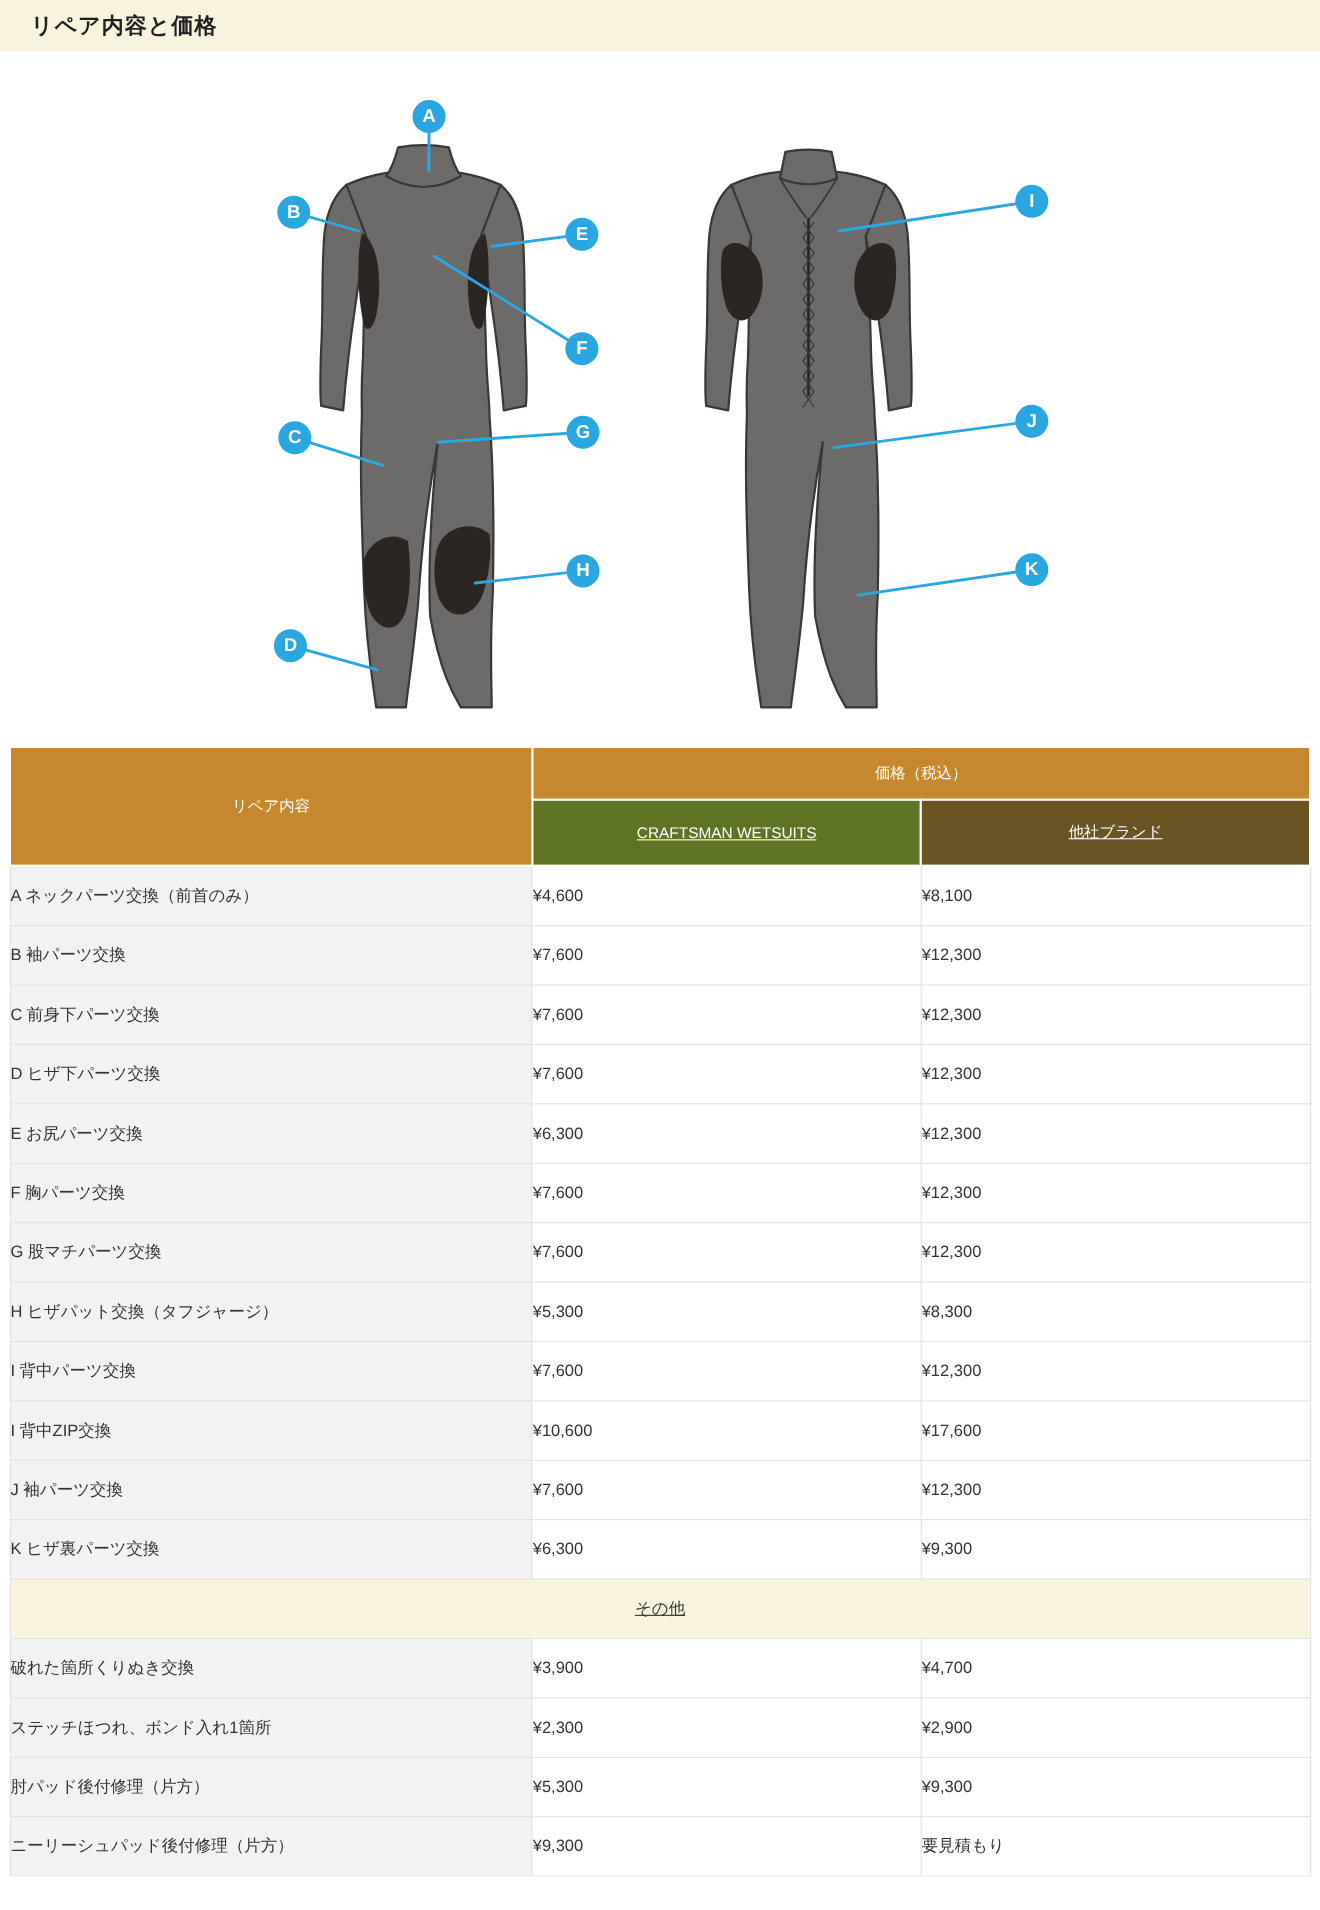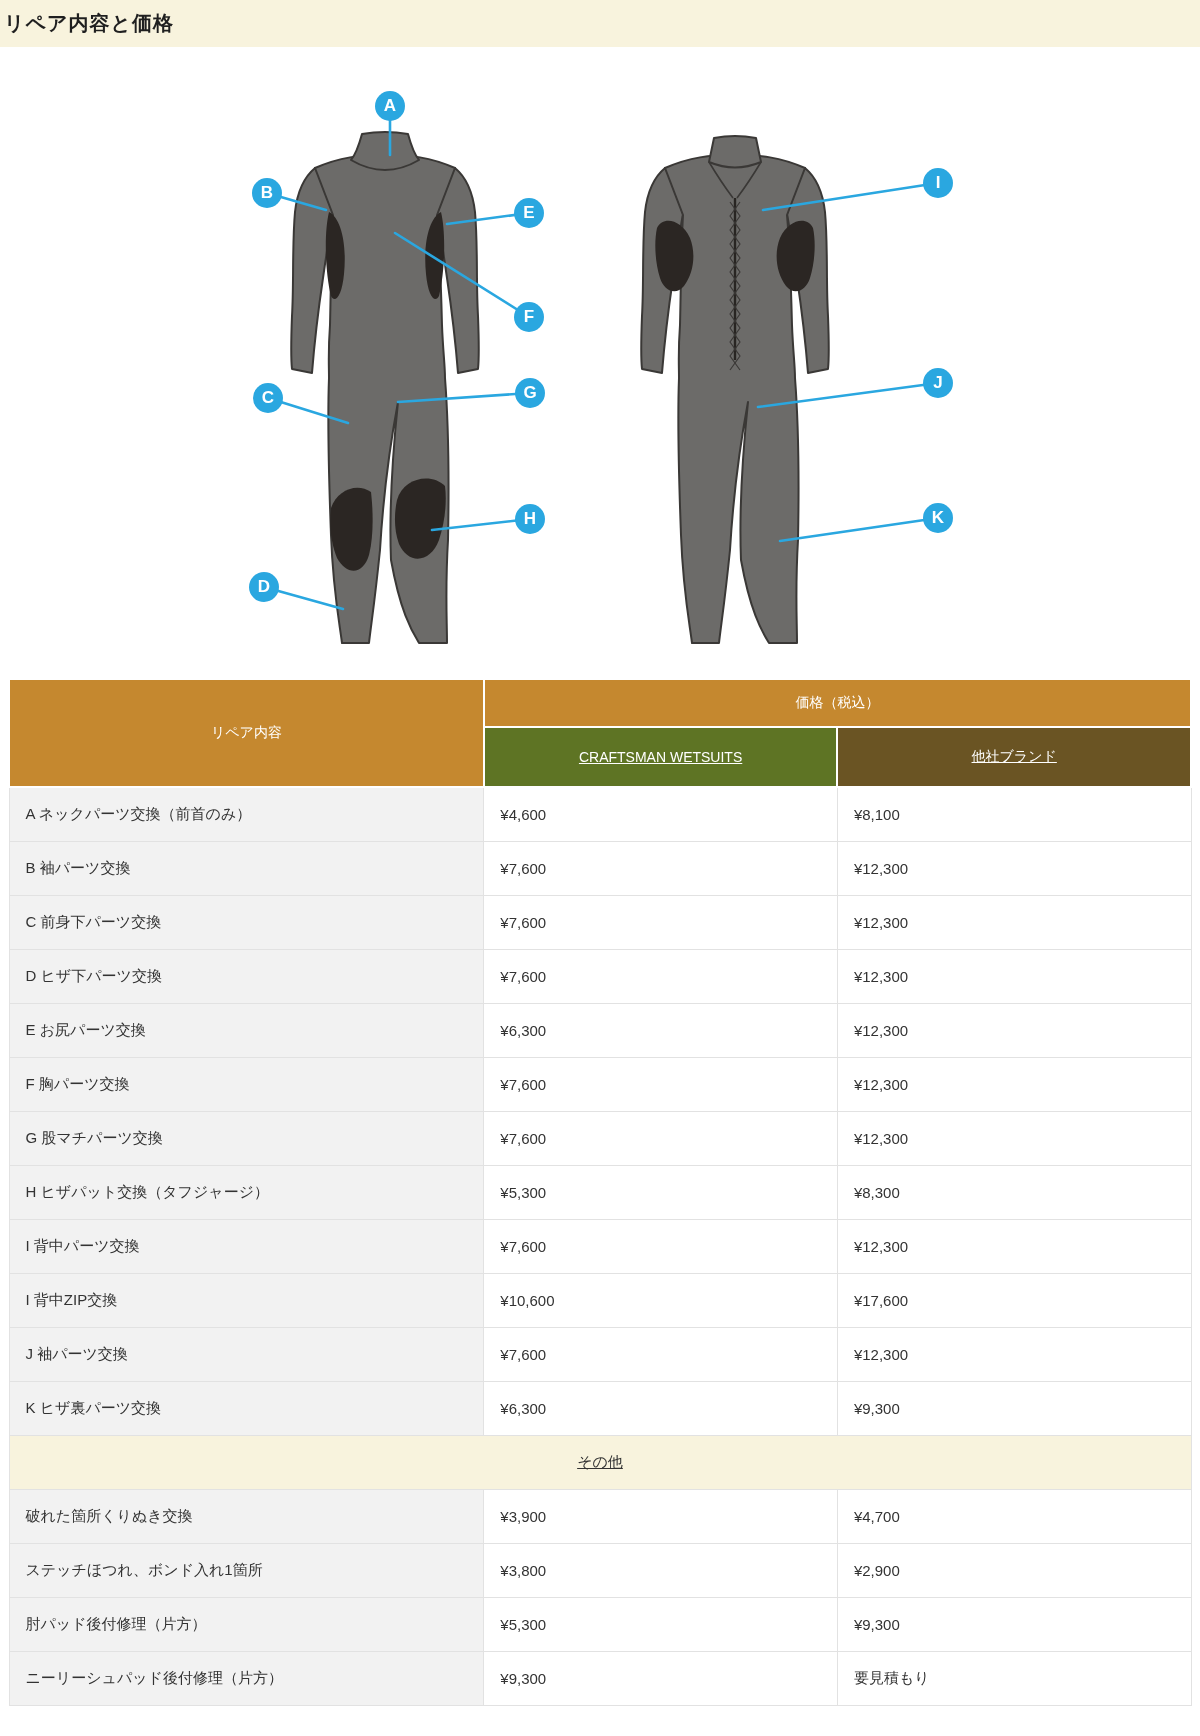--- a/index.html
+++ b/index.html
@@ -8,21 +8,21 @@
     font-family: "Liberation Sans", "DejaVu Sans", sans-serif;
     color: #333;
   }
 
   
   .title-bar {
     height: 47px;
     background: var(--cream, #f8f3dd);
     display: flex;
     align-items: center;
-    padding-left: 4px;
+    padding-left: 28px;
     box-sizing: border-box;
   }
   .title-bar h1 {
     margin: 0;
     font-size: 20px;
     font-weight: bold;
     color: #1f1f1f;
     letter-spacing: 1px;
   }
 
@@ -73,21 +73,21 @@
   th.h-label  { background: var(--header-orange, #c5882f); width: 40%; }
   th.h-price  { background: var(--header-orange, #c5882f); height: 46px; border-bottom: none; }
   th.h-brand1 { background: var(--header-green, #5e7424); height: 58px; width: 30%; border-top: none; border-right: none; text-decoration: underline; }
   th.h-brand2 { background: var(--header-brown, #6a5423); width: 30%; border-top: none; border-left: none; text-decoration: underline; }
 
   table.price td {
     height: 54px;
     font-size: 15px;
     color: #333;
     border: 1px solid var(--cell-border, #e2e2e2);
-    padding: 16px;
+    padding: 0;
     box-sizing: border-box;
   }
   td.c-label {
     background: var(--row-gray, #f2f2f2);
     text-align: left;
     padding-left: 20px;
     border-right: 2px solid #fff;
   }
   td.c-price {
     background: #fff;
@@ -257,21 +257,21 @@
     </tr>
   </tbody>
   <tbody id="rows-other">
       <tr>
         <td class="c-label">破れた箇所くりぬき交換</td>
         <td class="c-price">¥3,900</td>
         <td class="c-price">¥4,700</td>
       </tr>
       <tr>
         <td class="c-label">ステッチほつれ、ボンド入れ1箇所</td>
-        <td class="c-price">¥3,800</td>
+        <td class="c-price">¥2,300</td>
         <td class="c-price">¥2,900</td>
       </tr>
       <tr>
         <td class="c-label">肘パッド後付修理（片方）</td>
         <td class="c-price">¥5,300</td>
         <td class="c-price">¥9,300</td>
       </tr>
       <tr>
         <td class="c-label">ニーリーシュパッド後付修理（片方）</td>
         <td class="c-price">¥9,300</td>

